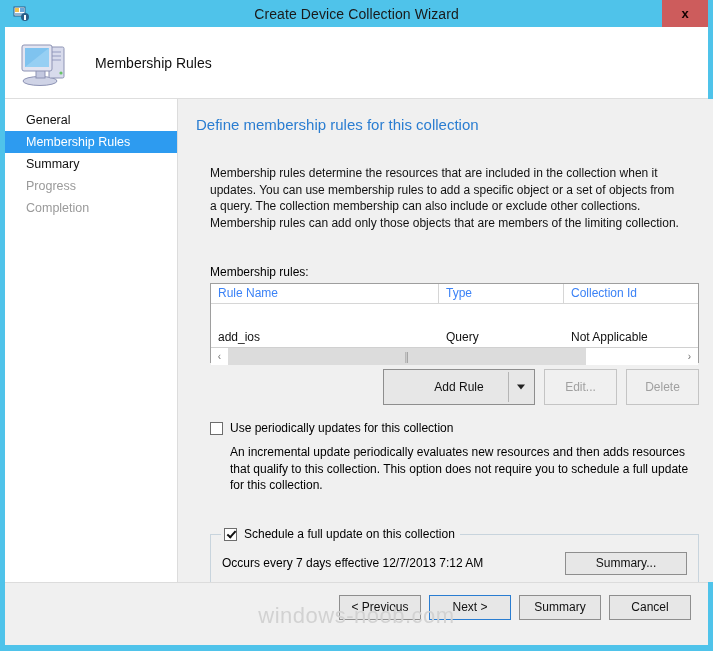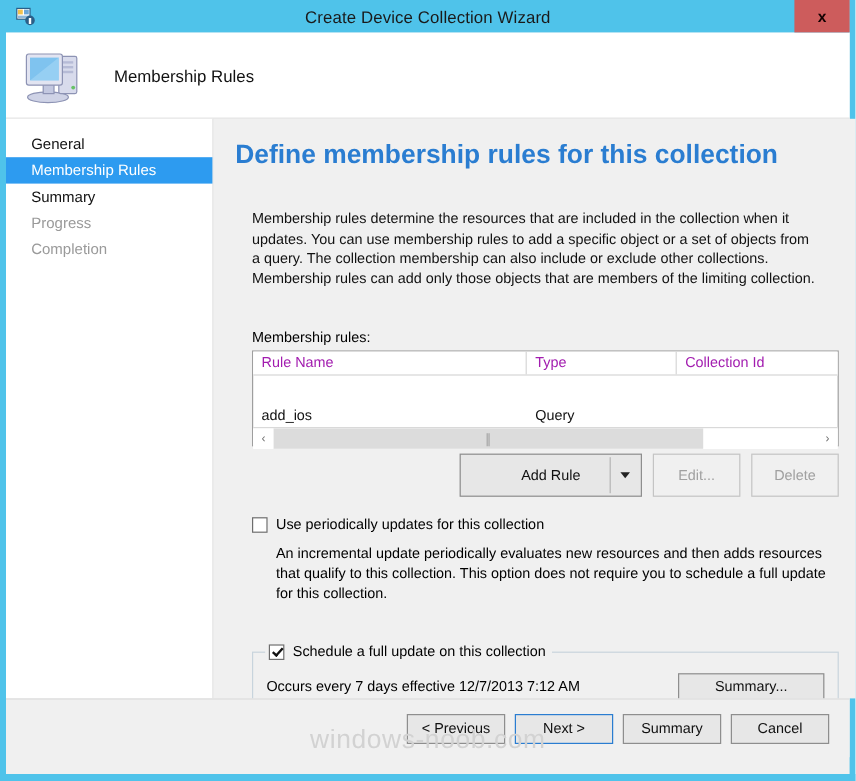--- a/index.html
+++ b/index.html
@@ -116,23 +116,23 @@
   .content {
     flex: 1 1 auto;
     background: #f0f0f0;
     padding: 10px 16px 0 18px;
     box-sizing: border-box;
     position: relative;
   }
 
   .page-heading {
     color: #2a7dd1;
-    font-size: 22px;
+    font-size: 15px;
     margin: 7px 0 0 0;
-    font-weight: bold;
+    font-weight: normal;
   }
 
   .intro {
     margin: 32px 0 0 14px;
     width: 470px;
     font-size: 12px;
     line-height: 16.5px;
     color: #111;
   }
 
@@ -156,21 +156,21 @@
     display: flex;
     height: 19px;
     border-bottom: 1px solid #d6d6d6;
     background: #ffffff;
     flex: 0 0 auto;
   }
   .th {
     font-size: 12px;
     padding: 2px 0 0 7px;
     box-sizing: border-box;
-    color: #a21caf;
+    color: #3b82f6;
     border-right: 1px solid #d6d6d6;
   }
   .th:last-child { border-right: none; }
   .col-1 { width: 228px; flex: 0 0 228px; }
   .col-2 { width: 125px; flex: 0 0 125px; }
   .col-3 { flex: 1 1 auto; }
 
   .tbody { flex: 1 1 auto; }
   .trow { display: flex; height: 19px; margin-top: 24px; }
   .td {
@@ -417,20 +417,21 @@
       <div class="table-wrap">
         <div class="thead">
           <div class="th col-1">Rule Name</div>
           <div class="th col-2">Type</div>
           <div class="th col-3">Collection Id</div>
         </div>
         <div class="tbody">
           <div class="trow">
             <div class="td col-1">add_ios</div>
             <div class="td col-2">Query</div>
+            <div class="td col-3">Not Applicable</div>
           </div>
         </div>
         <div class="hscroll">
           <div class="sc-arrow">‹</div>
           <div class="sc-track">
             <div class="sc-thumb">
               <span class="sc-grip">║</span>
             </div>
           </div>
           <div class="sc-arrow">›</div>

